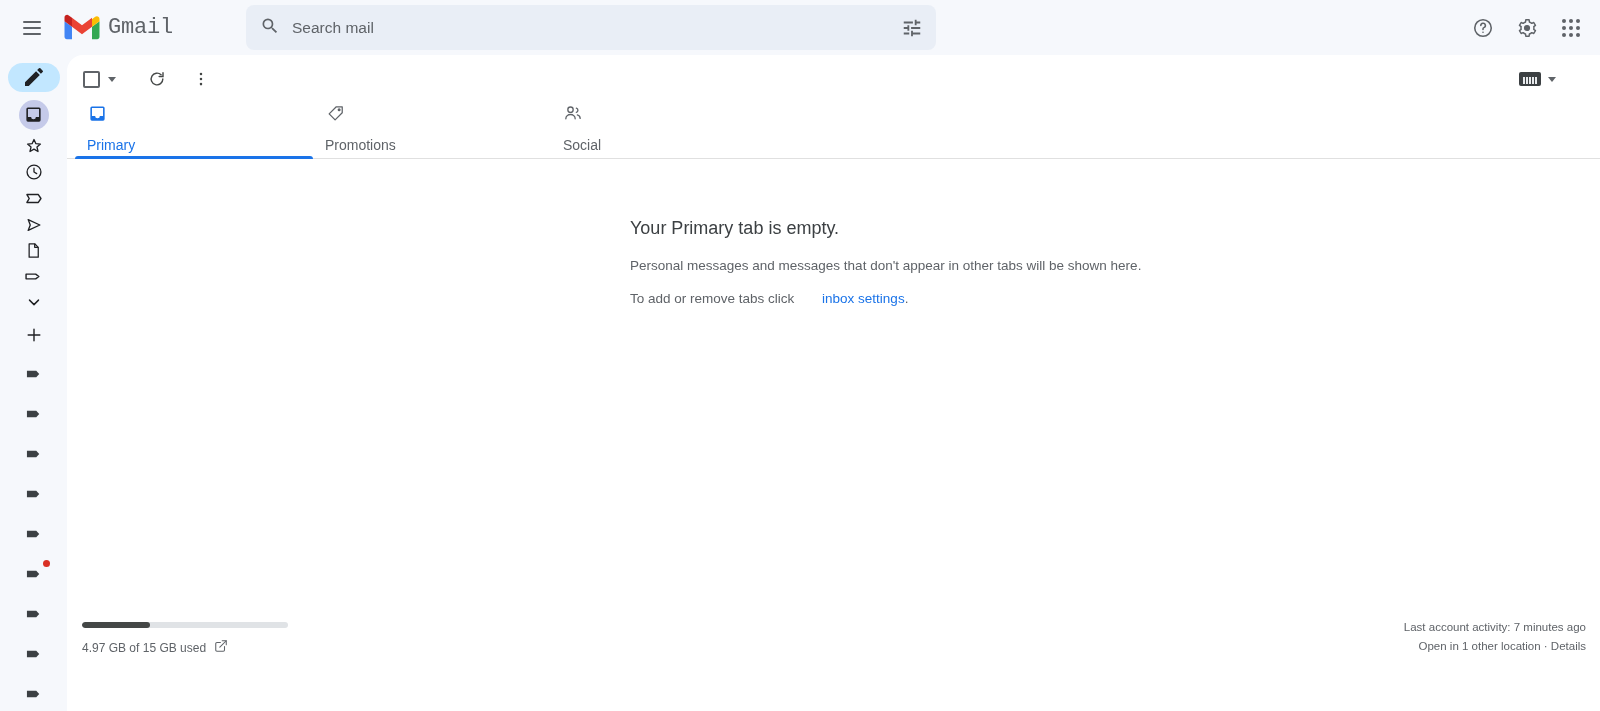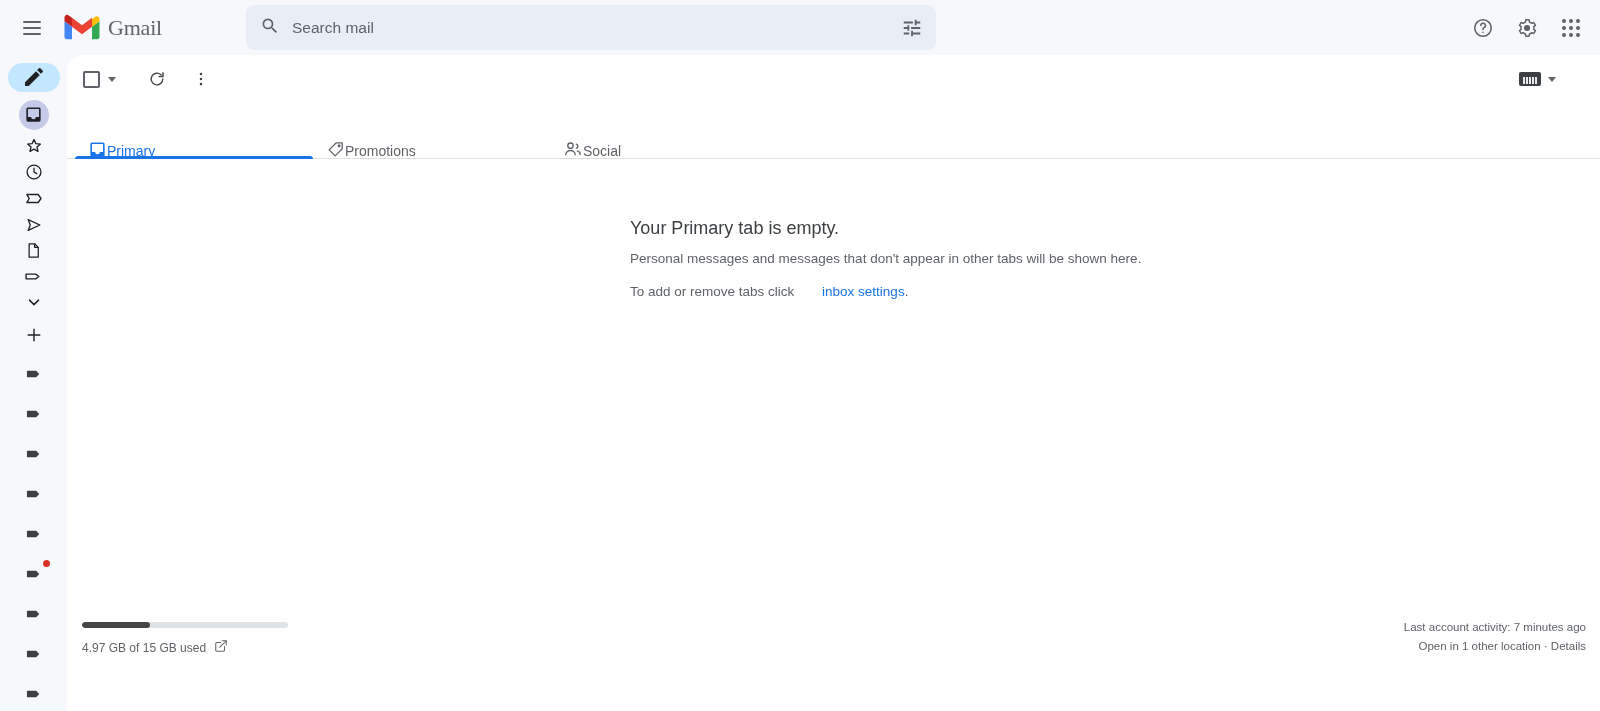--- a/index.html
+++ b/index.html
@@ -26,21 +26,21 @@
     width: 48px; height: 48px; margin-left: 8px;
     display: flex; flex-direction: column; align-items: center; justify-content: center;
     gap: 4px; border-radius: 50%; cursor: pointer;
   }
   .hamburger span { display: block; width: 18px; height: 2px; background: #5f6368; border-radius: 2px; }
 
   .brand { display: flex; align-items: center; margin-left: 8px; gap: 8px; cursor: pointer; }
   .gmail-logo { width: 36px; height: 28px; display: block; }
   .brand-text {
     font-size: 22px; color: #5f6368; letter-spacing: -0.2px;
-    font-family: Liberation Serif, serif; font-weight: 400;
+    font-family: Liberation Mono, monospace; font-weight: 400;
   }
 
   #search-wrap {
     position: absolute; left: 246px; top: 5px;
     width: 690px; height: 45px;
     background: #e9eef6; border-radius: 8px;
     display: flex; align-items: center;
   }
   #search-wrap .search-ico { margin-left: 14px; margin-right: 12px; cursor: pointer; }
   #search-input {
@@ -126,37 +126,37 @@
     display: flex; align-items: flex-end; justify-content: center; padding-bottom: 2px; gap: 1px;
   }
   .kbd-box i { display: block; width: 2px; height: 7px; background: #e8eaed; }
 
   
   #tabs {
     display: flex; height: 56px; border-bottom: 1px solid #e0e0e0;
     padding-left: 8px;
   }
   .tab {
-    width: 238px; height: 56px; display: flex; align-items: flex-end; 
+    width: 238px; height: 56px; display: flex; align-items: flex-start; gap: 14px;
     padding-left: 12px; cursor: pointer; position: relative;
-    color: #5f6368; font-size: 14px;
+    color: #5f6368; font-size: 14px; flex-direction: column;
   }
   .tab.active { color: #1a73e8; }
   .tab.active .tab-underline {
     position: absolute; left: 0; right: 0; bottom: 0; height: 3px; background: #1a73e8;
     border-radius: 3px 3px 0 0;
   }
   .tab-icon { width: 20px; height: 20px; display: flex; align-items: center; justify-content: center; }
 
   
   #empty-state {
     position: absolute; left: 563px; top: 163px;
     display: flex; flex-direction: column;
   }
-  #empty-title { font-size: 18px; color: #3c4043; margin-bottom: 12px; }
+  #empty-title { font-size: 18px; color: #3c4043; margin-bottom: 19px; }
   .empty-line { font-size: 13.5px; color: #5f6368; margin-bottom: 18px; }
   .empty-link { color: #1a73e8; text-decoration: none; cursor: pointer; margin-left: 24px; }
 
   
   #storage {
     position: absolute; left: 15px; bottom: 55px; width: 300px;
   }
   #storage-bar {
     width: 206px; height: 6px; background: #e0e3e6; border-radius: 4px; overflow: hidden;
   }

